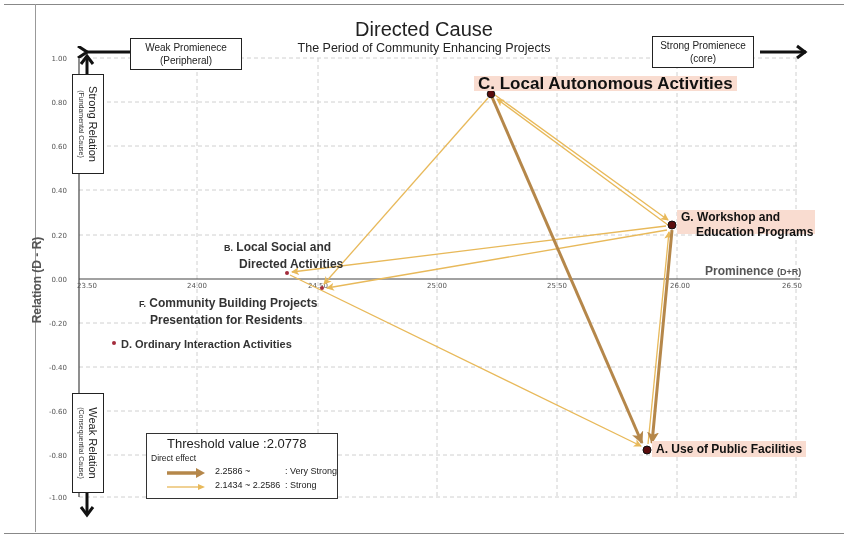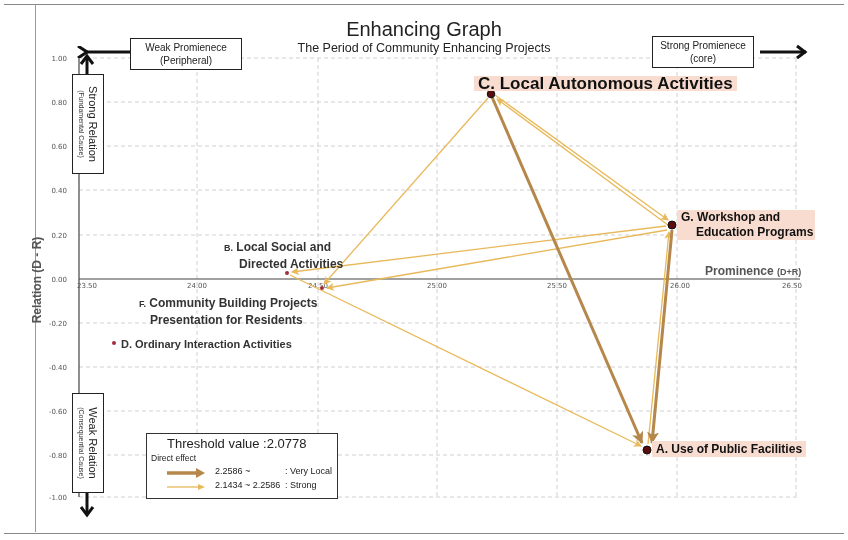--- a/index.html
+++ b/index.html
@@ -26,21 +26,21 @@
   .legend .row{position:absolute;left:20px;font-size:9px;white-space:nowrap;}
   .legend .row .rng{position:absolute;left:48px;}
   .legend .row .lvl{position:absolute;left:118px;}
 </style>
 </head>
 <body>
 
 <div class="frame"></div>
 <div class="frame-left"></div>
 
-<div class="title">Enhancing Graph</div>
+<div class="title">Directed Cause</div>
 <div class="subtitle">The Period of Community Enhancing Projects</div>
 
 <svg width="848" height="540">
   <defs>
     <marker id="arrS" markerWidth="8" markerHeight="8" refX="7" refY="4" orient="auto" markerUnits="userSpaceOnUse">
       <path d="M0,0 L8,4 L0,8 L2,4 z" fill="#e8b95a"></path>
     </marker>
     <marker id="arrVS" markerWidth="12" markerHeight="12" refX="11" refY="6" orient="auto" markerUnits="userSpaceOnUse">
       <path d="M0,0 L12,6 L0,12 L3,6 z" fill="#b5874a"></path>
     </marker>
@@ -155,21 +155,21 @@
 <div class="ylabel">Relation (D - R)</div>
 <div class="xlabel">
   <span>Prominence</span>
   <span class="unit">(D+R)</span>
 </div>
 
 <div class="node-label hl" style="left:474px;top:76px;font-size:17px;line-height:15px;">
   <span>C.</span>
   <span>Local Autonomous Activities</span>
 </div>
-<div class="node-label hl" style="left:677px;top:210px;width:130px;height:30px;font-size:12px;line-height:15px;">
+<div class="node-label hl" style="left:677px;top:210px;width:130px;height:24px;font-size:12px;line-height:15px;">
   <div><span>G.</span> <span>Workshop and</span></div>
   <div style="padding-left:15px;">Education Programs</div>
 </div>
 <div class="node-label hl" style="left:652px;top:441px;font-size:12px;line-height:16px;">
   <span>A.</span>
   <span>Use of Public Facilities</span>
 </div>
 <div class="node-label" style="left:224px;top:239px;font-size:12px;line-height:16px;">
   <div><span style="font-size:9px;">B.</span> <span>Local Social and</span></div>
   <div style="padding-left:15px;">Directed Activities</div>
@@ -185,21 +185,21 @@
 
 <div class="legend">
   <div class="thr">Threshold value :2.0778</div>
   <div class="de">Direct effect</div>
   <div class="row" style="top:32px;">
     <svg width="40" height="10" style="position:absolute;left:0;top:2px;">
       <line x1="0" y1="5" x2="30" y2="5" stroke="#b5874a" stroke-width="3.5"></line>
       <path d="M29,0 L38,5 L29,10 z" fill="#b5874a"></path>
     </svg>
     <span class="rng">2.2586 ~</span>
-    <span class="lvl">: Very Local</span>
+    <span class="lvl">: Very Strong</span>
   </div>
   <div class="row" style="top:46px;">
     <svg width="40" height="10" style="position:absolute;left:0;top:2px;">
       <line x1="0" y1="5" x2="32" y2="5" stroke="#e8b95a" stroke-width="1.3"></line>
       <path d="M31,2 L38,5 L31,8 z" fill="#e8b95a"></path>
     </svg>
     <span class="rng">2.1434 ~ 2.2586</span>
     <span class="lvl">: Strong</span>
   </div>
 </div>

